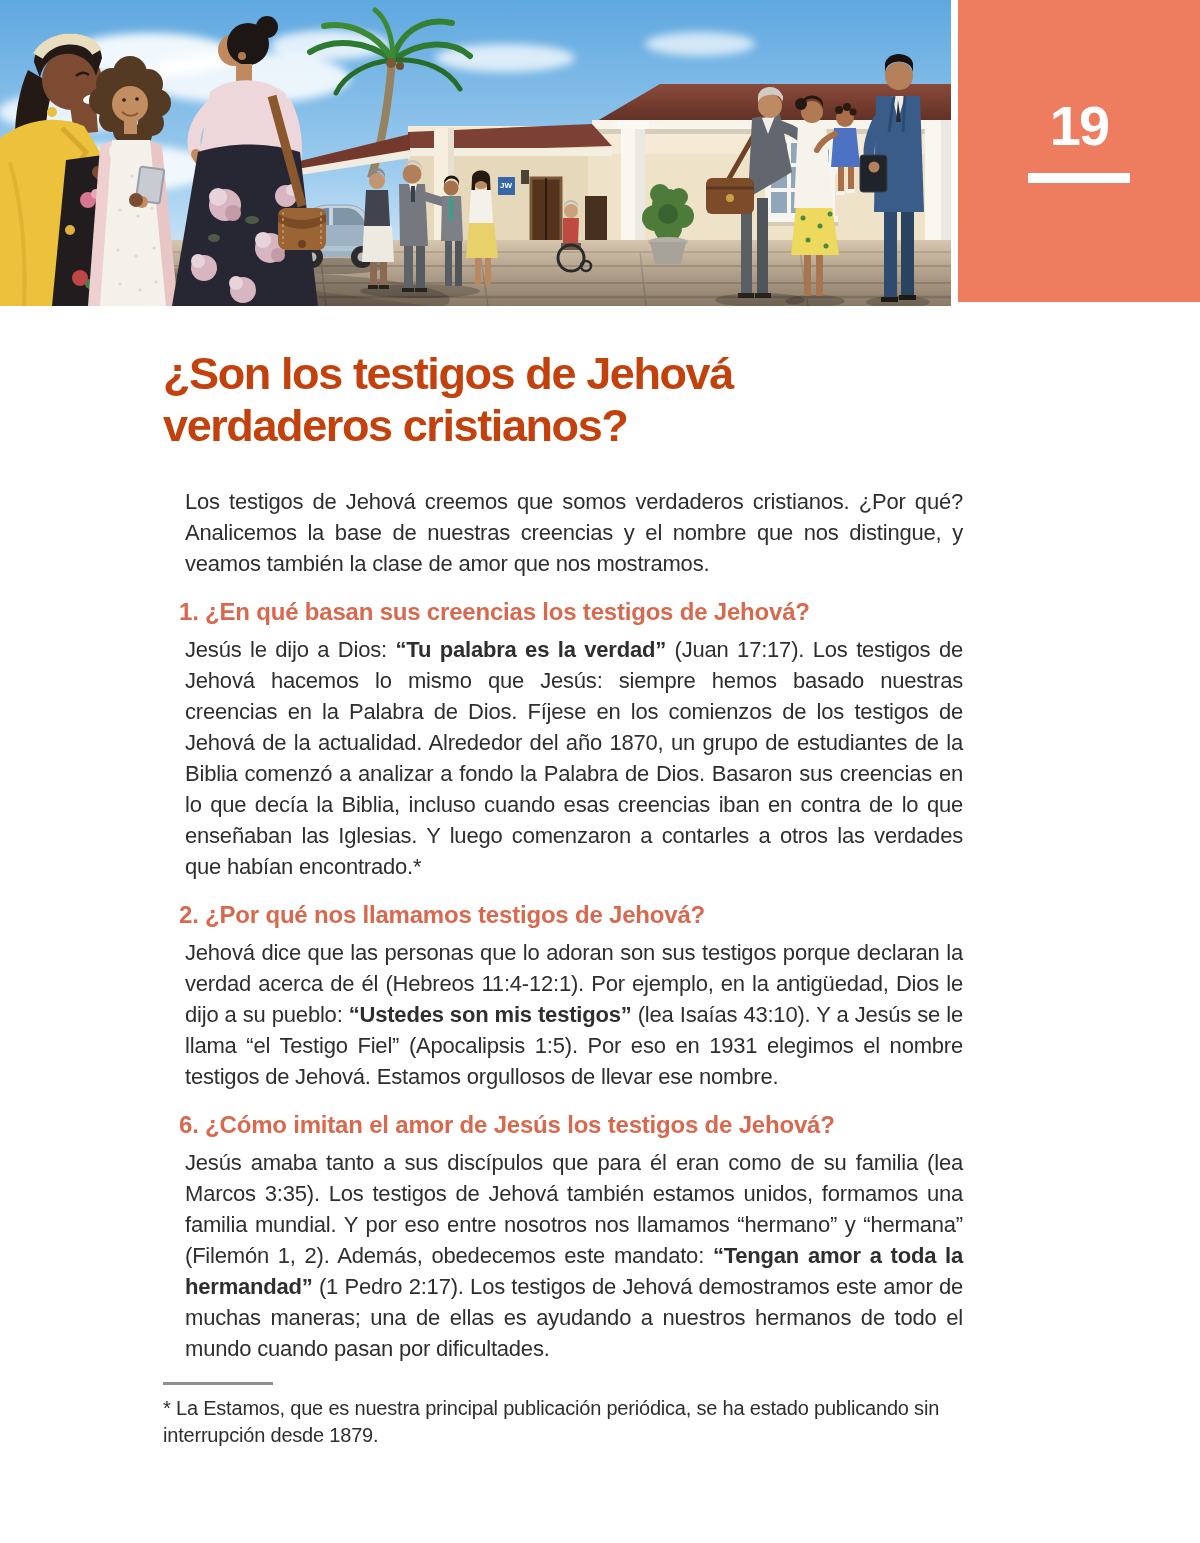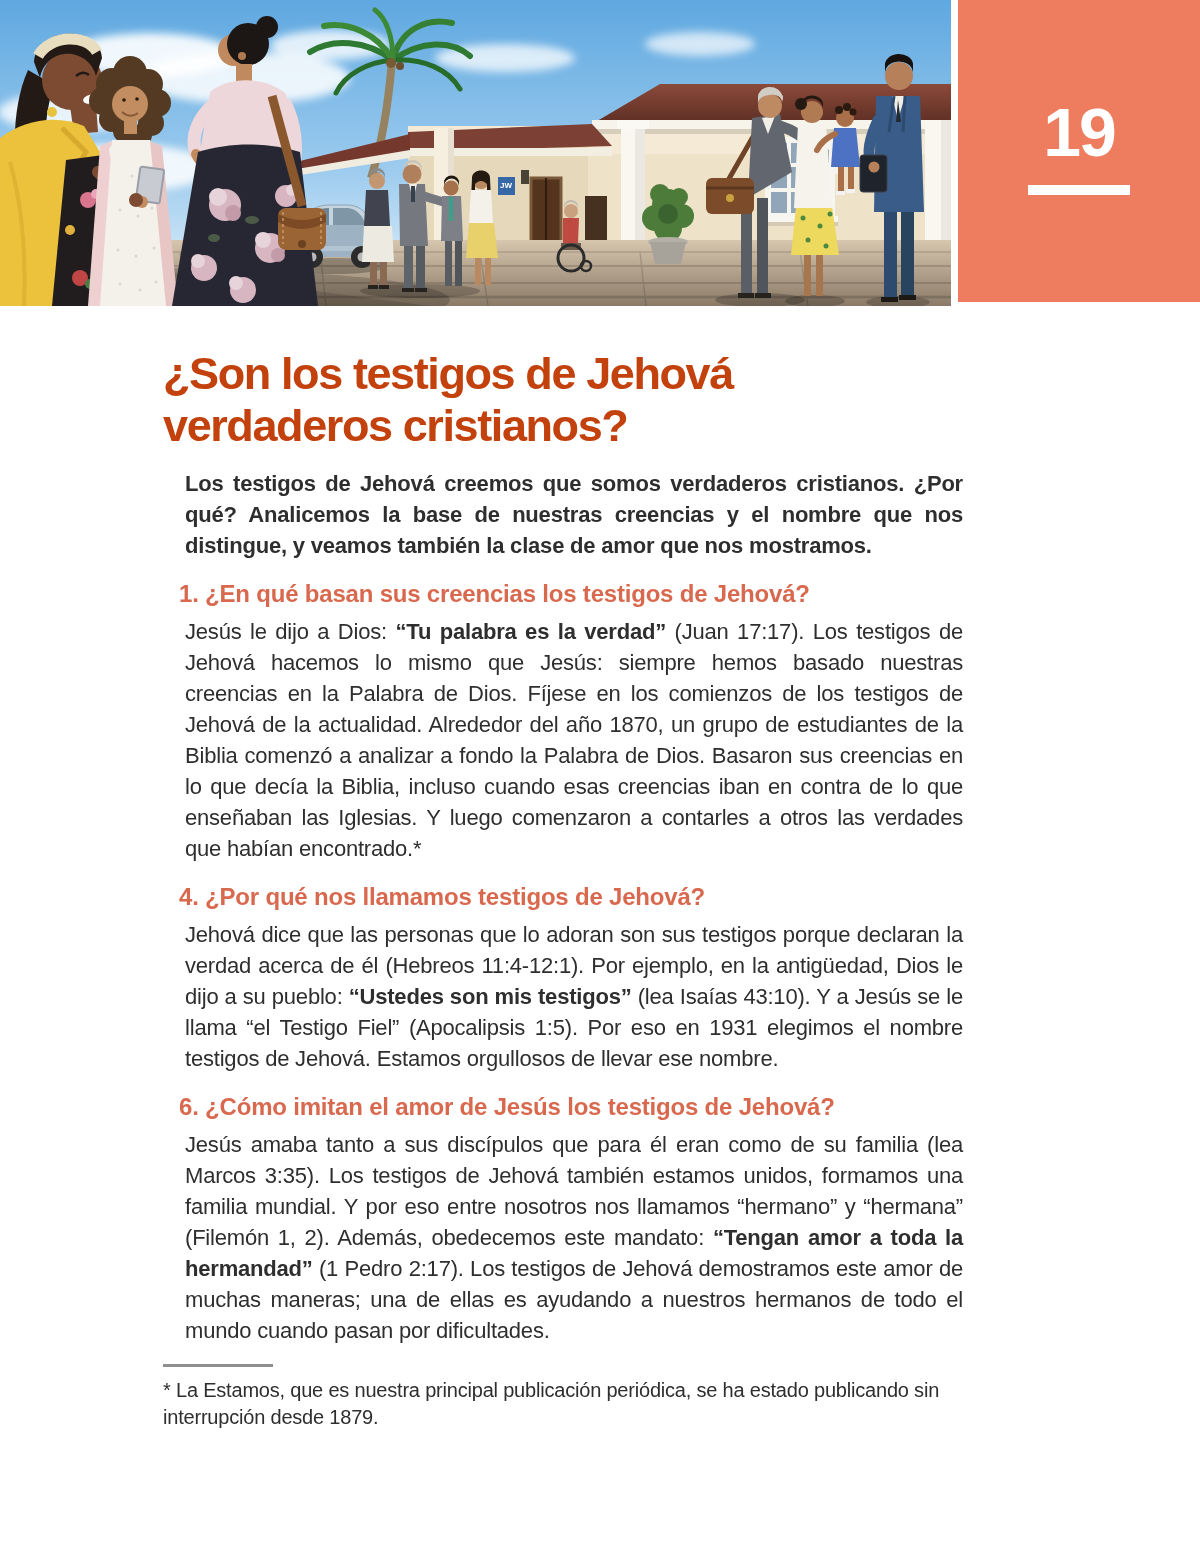--- a/index.html
+++ b/index.html
@@ -5,31 +5,31 @@
   html,body{margin:0;padding:0;background:#ffffff;}
   body{font-family:"Liberation Sans",sans-serif;color:#2d2d2d;}
   .page{position:relative;width:1200px;height:1543px;background:#fff;overflow:hidden;}
 
   
   .hero{position:absolute;top:0;left:0;width:1200px;height:306px;}
   .photo{position:absolute;top:0;left:0;width:951px;height:306px;display:block;}
   .badge{position:absolute;top:0;left:958px;width:242px;height:302px;
          background:var(--accent,#EE7C5E);box-sizing:border-box;
          display:flex;flex-direction:column;align-items:center;padding-top:98px;}
-  .badge-number{color:#fff;font-size:68px;font-weight:700;line-height:1;letter-spacing:-2px;}
+  .badge-number{color:#fff;font-size:56px;font-weight:700;line-height:1;letter-spacing:-2px;}
   .badge-bar{width:102px;height:10px;background:#fff;margin-top:19px;}
 
   
   .content{position:absolute;left:163px;top:306px;width:805px;}
   .title{margin:42px 0 0 0;font-size:45px;line-height:52px;font-weight:700;
          color:#c2410c;letter-spacing:-1.4px;max-width:680px;}
   .para{margin:0;font-size:22px;line-height:31px;text-align:justify;
         color:#2e2e2e;margin-left:22px;width:778px;box-sizing:border-box;
         letter-spacing:-0.2px;hyphens:auto;}
-  .intro{margin-top:16px;font-weight:bold;}
+  .intro{margin-top:34px;}
   .sec-h{margin:18px 0 0 16px;font-size:24px;line-height:30px;font-weight:700;
          color:var(--heading,#D9694E);letter-spacing:-0.2px;}
   .sec-p{margin-top:7px;}
   .b{font-weight:700;}
   .i{}
 
   
   .footnote{margin-top:18px;}
   .rule{width:110px;height:3px;background:#8f8f8f;}
   .footnote-text{margin:10px 0 0 0;font-size:20px;line-height:27px;
@@ -420,21 +420,21 @@
     <h1 class="title">¿Son los testigos de Jehová verdaderos cristianos?</h1>
 
     <p class="para intro">Los testigos de Jehová creemos que somos verdaderos cristianos. ¿Por qué? Analicemos la base de nuestras creencias y el nombre que nos distingue, y veamos también la clase de amor que nos mostramos.</p>
 
     <section>
       <h2 class="sec-h">1. ¿En qué basan sus creencias los testigos de Jehová?</h2>
       <p class="para sec-p"><span>Jesús le dijo a Dios: </span><span class="b">“Tu palabra es la verdad”</span><span> (Juan 17:17). Los testigos de Jehová hacemos lo mismo que Jesús: siempre hemos basado nuestras creencias en la Palabra de Dios. Fíjese en los comienzos de los testigos de Jehová de la actualidad. Alrededor del año 1870, un grupo de estudiantes de la Biblia comenzó a analizar a fondo la Palabra de Dios. Basaron sus creencias en lo que decía la Biblia, incluso cuando esas creencias iban en contra de lo que enseñaban las Iglesias. Y luego comenzaron a contarles a otros las verdades que habían encontrado.*</span></p>
     </section>
 
     <section>
-      <h2 class="sec-h">4. ¿Por qué nos llamamos testigos de Jehová?</h2>
+      <h2 class="sec-h">2. ¿Por qué nos llamamos testigos de Jehová?</h2>
       <p class="para sec-p"><span>Jehová dice que las personas que lo adoran son sus testigos porque declaran la verdad acerca de él (Hebreos 11:4-12:1). Por ejemplo, en la antigüedad, Dios le dijo a su pueblo: </span><span class="b">“Ustedes son mis testigos”</span><span> (lea Isaías 43:10). Y a Jesús se le llama “el Testigo Fiel” (Apocalipsis 1:5). Por eso en 1931 elegimos el nombre </span><span class="i">testigos de Jehová.</span><span> Estamos orgullosos de llevar ese nombre.</span></p>
     </section>
 
     <section>
       <h2 class="sec-h">6. ¿Cómo imitan el amor de Jesús los testigos de Jehová?</h2>
       <p class="para sec-p"><span>Jesús amaba tanto a sus discípulos que para él eran como de su familia (lea Marcos 3:35). Los testigos de Jehová también estamos unidos, formamos una familia mundial. Y por eso entre nosotros nos llamamos “hermano” y “hermana” (Filemón 1, 2). Además, obedecemos este mandato: </span><span class="b">“Tengan amor a toda la hermandad”</span><span> (1 Pedro 2:17). Los testigos de Jehová demostramos este amor de muchas maneras; una de ellas es ayudando a nuestros hermanos de todo el mundo cuando pasan por dificultades.</span></p>
     </section>
 
     <footer class="footnote">
       <div class="rule"></div>

